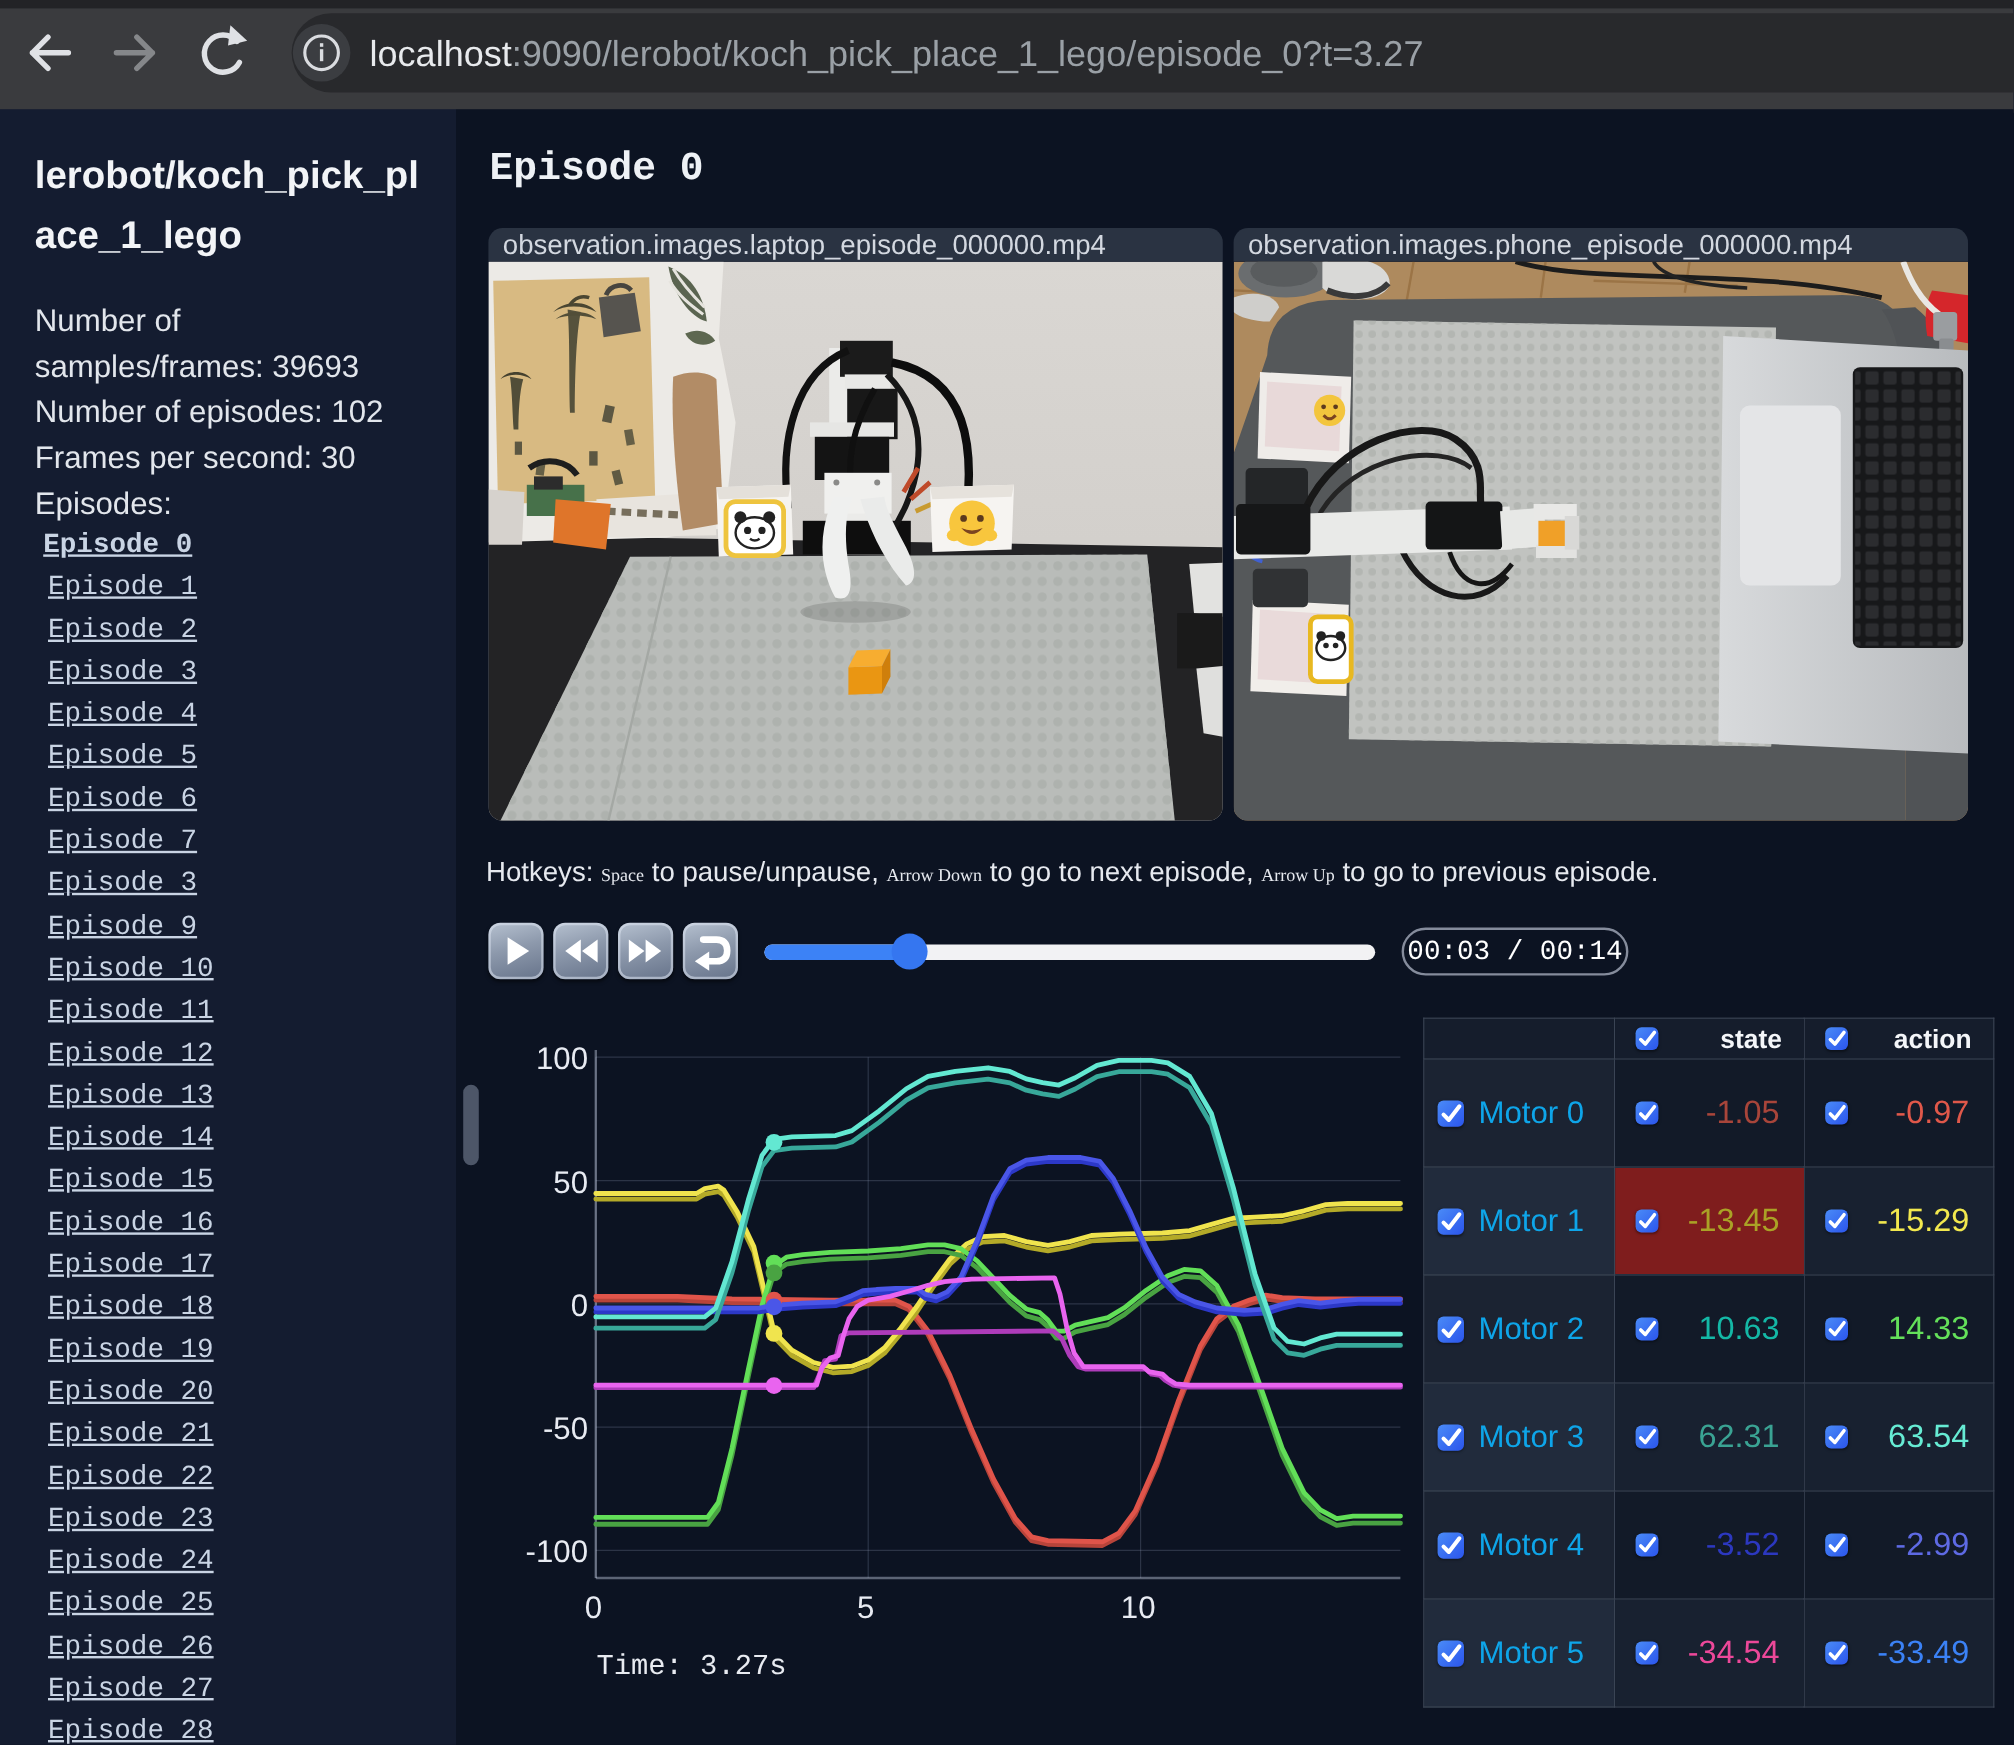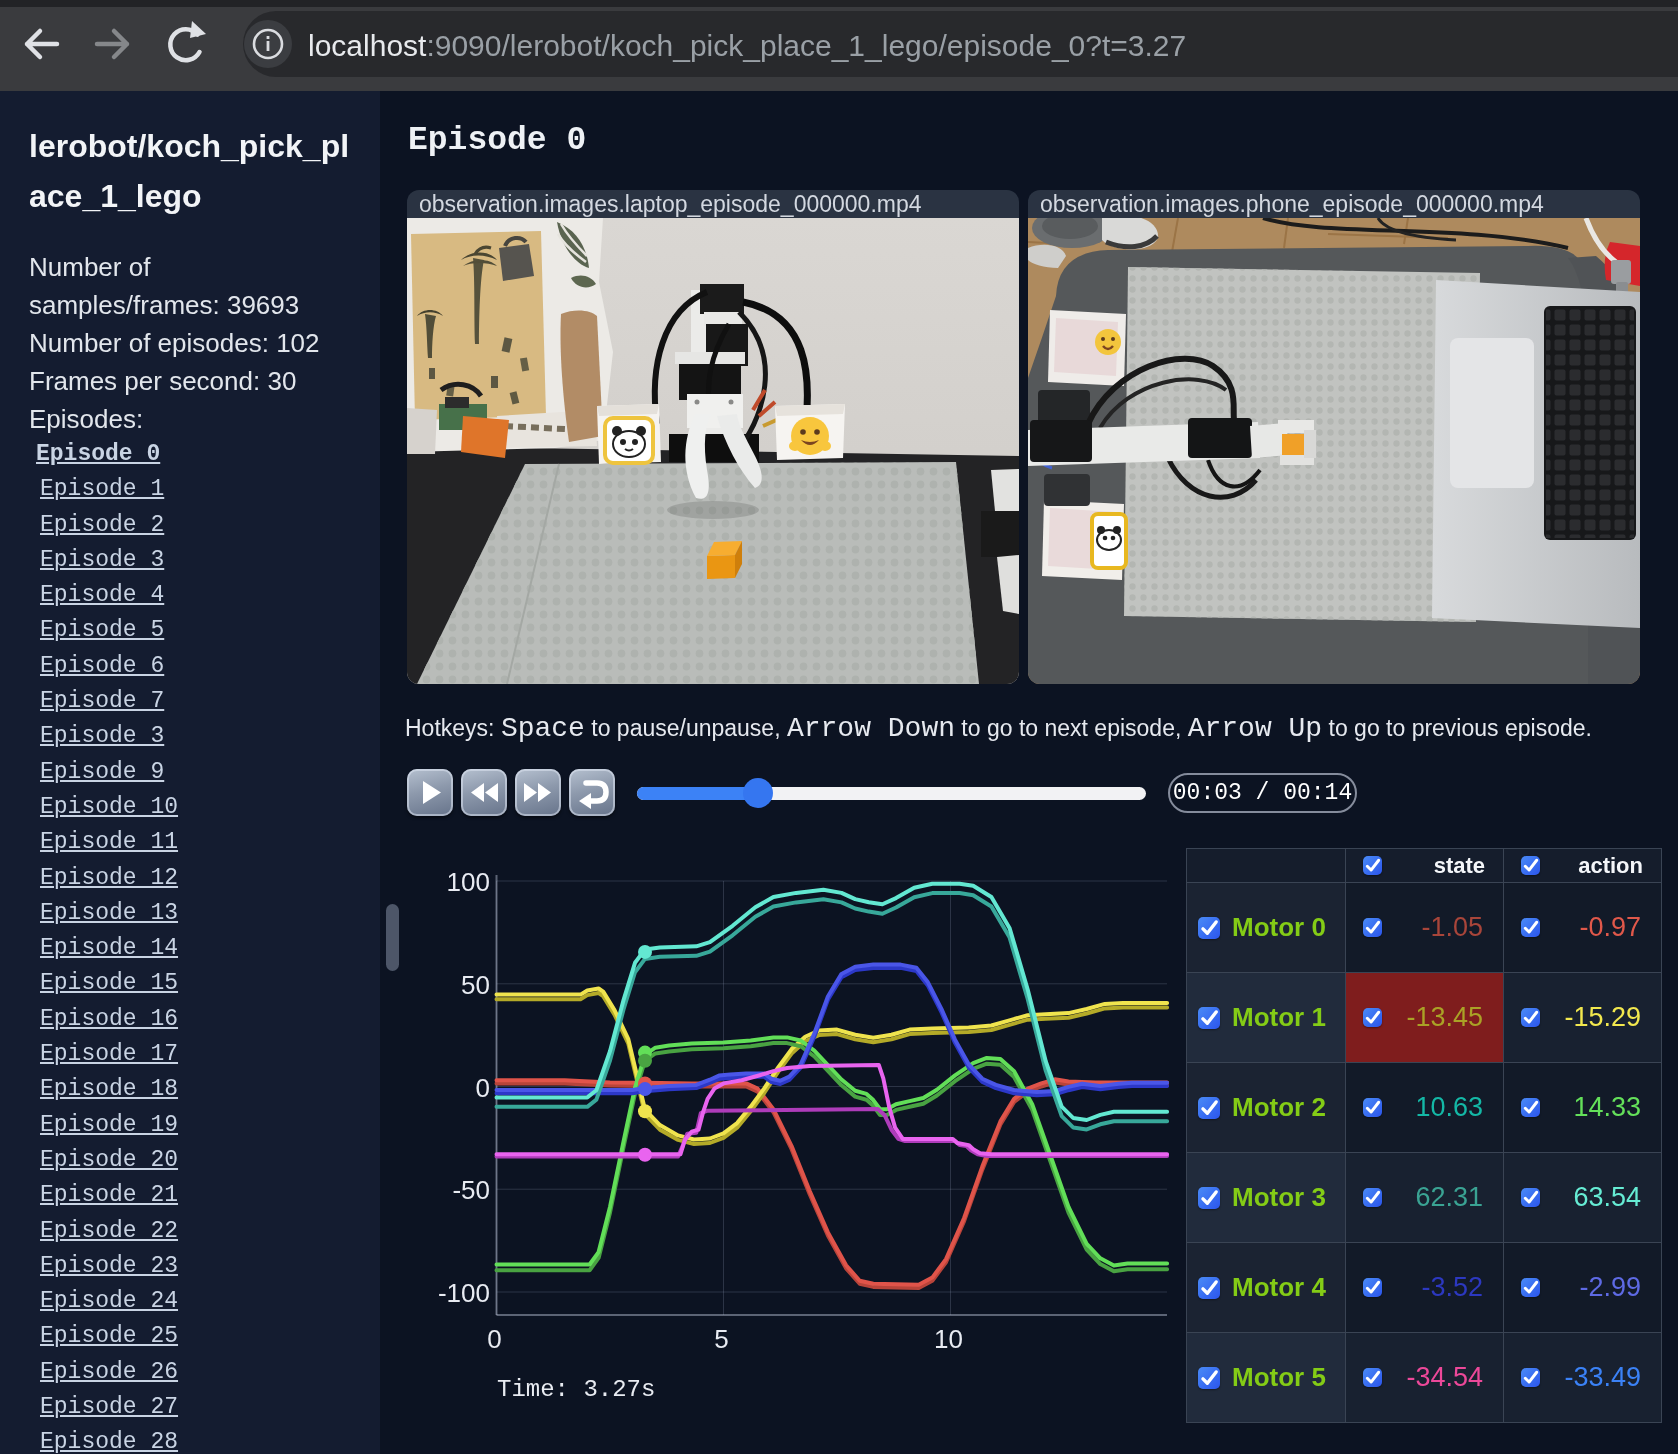--- a/index.html
+++ b/index.html
@@ -19,21 +19,21 @@
 #eplist a { color:#c9d4e4; text-decoration:underline; }
 #eplist li.cur { margin-left:-4px; font-weight:bold; }
 #thumb { position:absolute; left:386px; top:904px; width:13px; height:67px; border-radius:7px; background:#4d5668; }
 
 #main { position:absolute; left:380px; top:91px; width:1298px; height:1363px; background:#0c1322; }
 h2.ep { position:absolute; left:408px; top:122px; font-family:"Liberation Mono", monospace; font-weight:bold; font-size:33px; color:#eef1f5; }
 .vcard { position:absolute; top:190px; width:612px; }
 .vhead { height:28px; background:#2a3342; border-radius:12px 12px 0 0; color:#d3d8e0; font-size:23px; line-height:28px; padding-left:12px; white-space:nowrap; overflow:hidden; }
 .vbody { height:466px; border-radius:0 0 12px 12px; overflow:hidden; }
 #hotkeys { position:absolute; left:405px; top:713px; font-size:23px; color:#e6e9ef; white-space:nowrap; }
-#hotkeys code { font-family:Liberation Mono, monospace; font-size:28px; }
+#hotkeys code { font-family:Liberation Serif, serif; font-size:15px; }
 .btn { position:absolute; top:769px; width:46px; height:47px; border-radius:10px;
   background:linear-gradient(165deg,#b6c1d0 0%,#8d99ac 45%,#66738a 100%);
   box-shadow:inset 0 0 0 2px rgba(220,228,240,0.55), 0 2px 3px rgba(0,0,0,0.5); }
 #track { position:absolute; left:637px; top:787px; width:509px; height:13px; border-radius:7px; background:#f2f2f4; }
 #fill { position:absolute; left:637px; top:787px; width:121px; height:13px; border-radius:7px 0 0 7px; background:#3c82f6; }
 #sthumb { position:absolute; left:743px; top:778px; width:30px; height:30px; border-radius:15px; background:#3576f0; }
 #timebox { position:absolute; left:1168px; top:773px; width:189px; height:40px; border:2px solid #858c9c; border-radius:20px;
   font-family:"Liberation Mono", monospace; font-size:23px; color:#fff; line-height:36px; text-align:center; }
 #timelab { position:absolute; left:497px; top:1376px; font-family:"Liberation Mono", monospace; font-size:24px; color:#e8ebf1; }
 
@@ -41,21 +41,21 @@
 .dtab th, .dtab td { border:1px solid #3a4454; padding:0; vertical-align:middle; }
 .dtab th { height:34px; background:#151d2c; }
 .dtab td { height:89.8px; }
 .dtab .lc { width:159px; }
 .dtab td.vc, .dtab th.vc { width:158px; position:relative; }
 .dtab td.lc { padding-left:11px; }
 .cb { display:inline-block; vertical-align:middle; border-radius:5px;
   background:linear-gradient(135deg,#4a8bf7,#2b55ec); box-shadow:0 1px 2px rgba(0,0,0,0.4); }
 .cb svg { display:block; }
 th.vc .cb, td.vc .cb { position:absolute; left:17px; top:50%; margin-top:-9.5px; }
-.mn { color:#84cc16; font-weight:bold; font-size:26px; margin-left:12px; vertical-align:middle; }
+.mn { color:#0ea5e9; font-weight:normal; font-size:26px; margin-left:12px; vertical-align:middle; }
 .hl { color:#f4f6f9; font-weight:bold; font-size:22px; float:right; margin-right:18px; line-height:32px; }
 .val { float:right; margin-right:20px; font-size:27px; line-height:89px; }
 </style></head>
 <body>
 <div id="toolbar">
   <div id="topstrip"></div>
   <svg class="abs" style="left:0;top:0" width="240" height="91" viewBox="0 0 240 91">
     <path d="M27 44 H57 M27 44 L40 31 M27 44 L40 57" stroke="#dfe1e5" stroke-width="4.5" fill="none" stroke-linecap="round" stroke-linejoin="round"></path>
     <path d="M127 44 H97 M127 44 L114 31 M127 44 L114 57" stroke="#85878a" stroke-width="4.5" fill="none" stroke-linecap="round" stroke-linejoin="round"></path>
     <path d="M197.5 34.5 A15.5 15.5 0 1 0 199.5 52" stroke="#dfe1e5" stroke-width="4.5" fill="none" stroke-linecap="round"></path>

